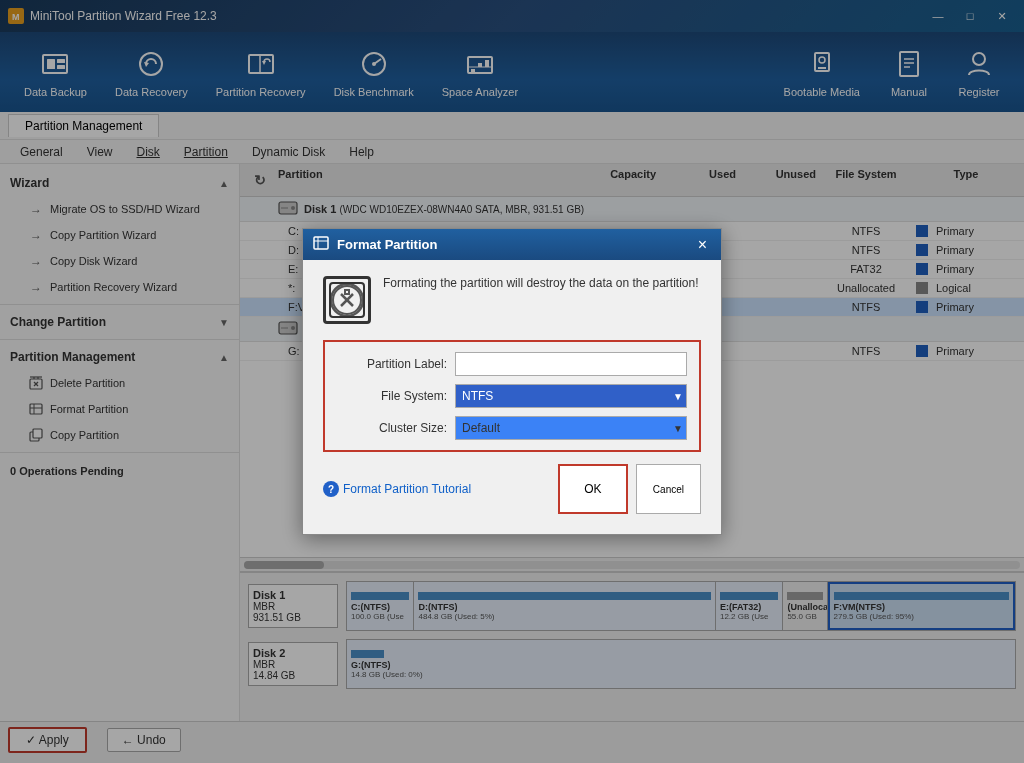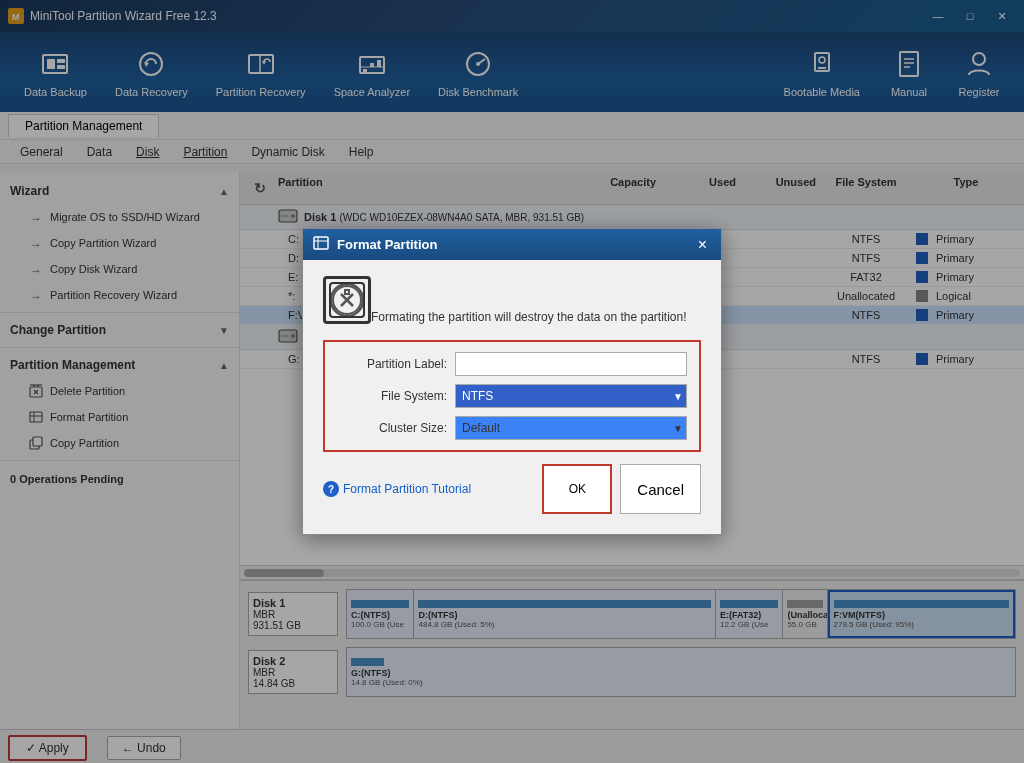--- a/index.html
+++ b/index.html
@@ -81,21 +81,20 @@
     .menu-items { display: flex; gap: 16px; padding: 0 8px; }
     .menu-item {
       font-size: 12px; cursor: pointer; padding: 2px 4px;
       color: #333;
     }
 
     
     .main-layout {
       display: flex;
       height: calc(763px - 32px - 80px - 28px - 36px - 30px);
-      margin-top: 8px;
     }
 
     
     .sidebar {
       width: 240px;
       background: #f8f8f8;
       border-right: 1px solid #ddd;
       overflow-y: auto;
       padding: 6px 0;
     }
@@ -276,21 +275,21 @@
       display: flex; align-items: center; justify-content: space-between;
       font-size: 13px; font-weight: 600;
     }
     .modal-titlebar-icon { margin-right: 8px; font-size: 14px; }
     .modal-close {
       background: transparent; border: none; color: white;
       font-size: 16px; cursor: pointer; padding: 0 4px;
     }
     .modal-body { padding: 16px 20px; }
     .modal-warning {
-      display: flex; align-items: flex-end; gap: 0;
+      display: flex; align-items: flex-start; gap: 12px;
       margin-bottom: 16px;
     }
     .warning-icon {
       width: 48px; height: 48px;
       border: 3px solid #333;
       border-radius: 4px;
       display: flex; align-items: center; justify-content: center;
       font-size: 28px; color: #555;
     }
     .warning-text { font-size: 12px; color: #333; flex: 1; }
@@ -354,21 +353,21 @@
       font-size: 10px; font-weight: bold;
     }
     .modal-btns { display: flex; gap: 8px; }
     .ok-btn {
       background: white; border: 2px solid #c0392b;
       padding: 16px 24px; font-size: 12px; cursor: pointer;
       min-width: 70px;
     }
     .cancel-btn {
       background: white; border: 1px solid #aaa;
-      padding: 4px 16px; font-size: 15px; cursor: pointer;
+      padding: 4px 16px; font-size: 10px; cursor: pointer;
     }
 
     
     .h-scroll {
       height: 14px;
       background: #f0f0f0;
       border-top: 1px solid #ccc;
       display: flex; align-items: center;
       padding: 0 4px;
     }
@@ -429,38 +428,38 @@
           <line x1="14" y1="6" x2="14" y2="24" stroke="white" stroke-width="1.5"></line>
           <path d="M 18 13 A 3 3 0 1 1 24 13" stroke="white" stroke-width="1.5" fill="none"></path>
           <polygon points="16,12 18,16 20,12" fill="white"></polygon>
         </svg>
     </div>
     <span class="toolbar-label">Partition Recovery</span>
   </div>
   <div class="toolbar-item">
     <div class="toolbar-icon">
       <svg viewBox="0 0 30 30">
+          <circle cx="15" cy="15" r="11" stroke="white" stroke-width="2" fill="none"></circle>
+          <line x1="15" y1="15" x2="22" y2="10" stroke="white" stroke-width="2"></line>
+          <circle cx="15" cy="15" r="2" fill="white"></circle>
+        </svg>
+    </div>
+    <span class="toolbar-label">Disk Benchmark</span>
+  </div>
+  <div class="toolbar-item">
+    <div class="toolbar-icon">
+      <svg viewBox="0 0 30 30">
           <rect x="3" y="8" width="24" height="16" rx="1" stroke="white" stroke-width="2" fill="none"></rect>
           <line x1="3" y1="18" x2="27" y2="18" stroke="white" stroke-width="1"></line>
           <rect x="6" y="20" width="4" height="4" fill="white"></rect>
           <rect x="13" y="14" width="4" height="4" fill="white"></rect>
           <rect x="20" y="11" width="4" height="7" fill="white"></rect>
         </svg>
     </div>
     <span class="toolbar-label">Space Analyzer</span>
-  </div>
-  <div class="toolbar-item">
-    <div class="toolbar-icon">
-      <svg viewBox="0 0 30 30">
-          <circle cx="15" cy="15" r="11" stroke="white" stroke-width="2" fill="none"></circle>
-          <line x1="15" y1="15" x2="22" y2="10" stroke="white" stroke-width="2"></line>
-          <circle cx="15" cy="15" r="2" fill="white"></circle>
-        </svg>
-    </div>
-    <span class="toolbar-label">Disk Benchmark</span>
   </div>
   <div class="toolbar-spacer"></div>
   <div class="toolbar-right">
     <div class="toolbar-item">
       <div class="toolbar-icon">
         <svg viewBox="0 0 30 30">
             <rect x="8" y="4" width="14" height="18" rx="1" stroke="white" stroke-width="2" fill="none"></rect>
             <rect x="11" y="18" width="8" height="2" fill="white"></rect>
             <circle cx="15" cy="11" r="3" stroke="white" stroke-width="1.5" fill="none"></circle>
           </svg>
@@ -490,21 +489,21 @@
   </div>
 </div>
 
 <div class="menubar">
   <div class="tab-partition-mgmt">Partition Management</div>
 </div>
 
 <div style="background:#f5f5f5; border-bottom:1px solid #ddd; height:24px; display:flex; align-items:center; padding:0 8px;">
   <div class="menu-items">
     <span class="menu-item">General</span>
-    <span class="menu-item">Data</span>
+    <span class="menu-item">View</span>
     <span class="menu-item" style="text-decoration:underline;">Disk</span>
     <span class="menu-item" style="text-decoration:underline;">Partition</span>
     <span class="menu-item">Dynamic Disk</span>
     <span class="menu-item">Help</span>
   </div>
 </div>
 
 <div class="main-layout">
 
   <div class="sidebar">

